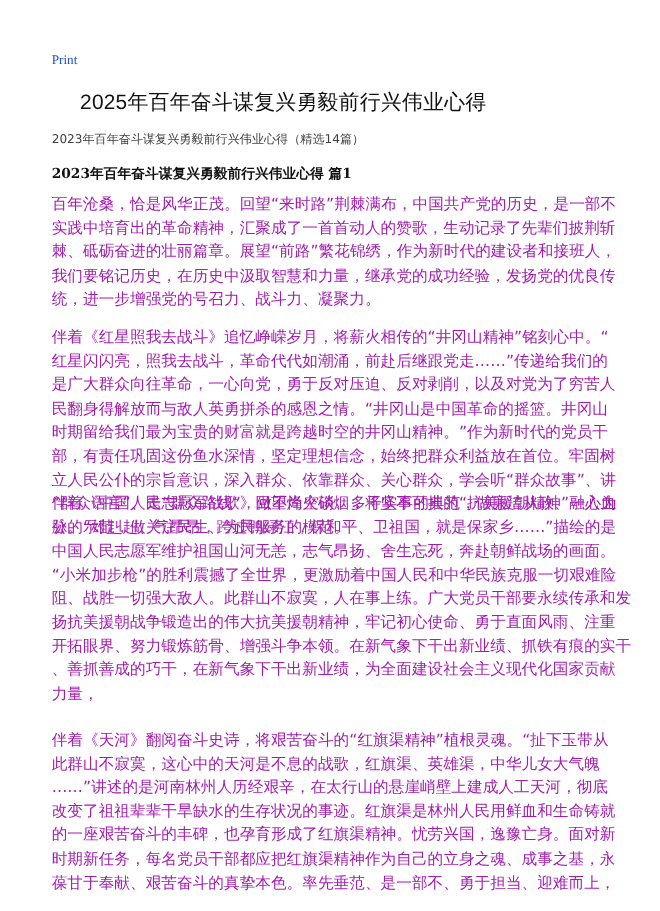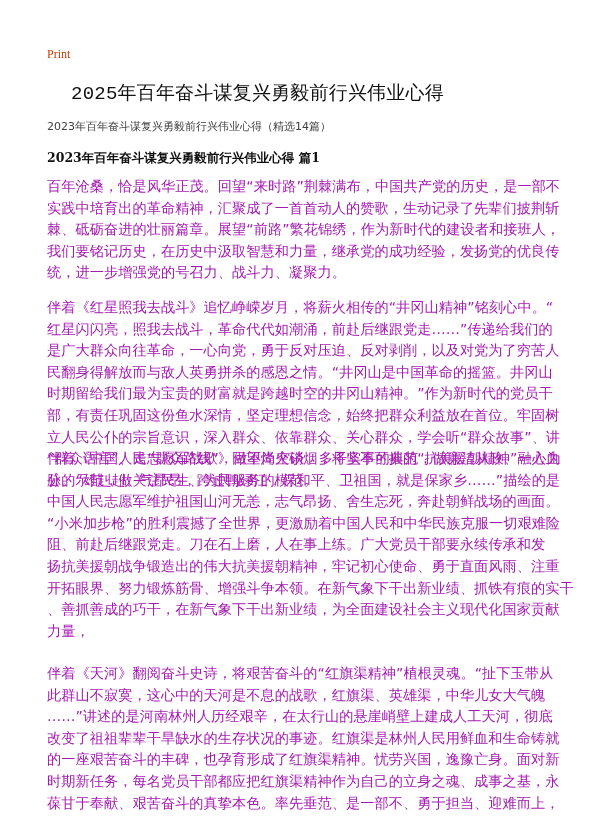--- a/index.html
+++ b/index.html
@@ -22,29 +22,29 @@
       width: 600px;
       height: 828px;
       background: #ffffff;
     }
     .print-label {
       position: absolute;
       left: 47px;
       top: 47px;
       font-family: "Liberation Serif", serif;
       font-size: 12px;
-      color: #c2410c;
+      color: #1d4ed8;
     }
     .doc-title {
       position: absolute;
       left: 0;
       top: 80px;
       width: 515px;
       text-align: center;
-      font-family: Liberation Mono, monospace;
+      font-family: Liberation Sans, sans-serif;
       font-size: 19px;
       font-weight: normal;
       color: #111;
       letter-spacing: 0.2px;
       margin: 0;
     }
     .doc-subtitle {
       position: absolute;
       left: 47px;
       top: 119px;
@@ -109,21 +109,21 @@
     <span class="line">立人民公仆的宗旨意识，深入群众、依靠群众、关心群众，学会听“群众故事”、讲</span>
     <span class="line">“群众语言”、走“群众路线”，做不尚空谈、多干实事的典范，做廉洁从政、一心为</span>
     <span class="line">公的示范，做关注民生、为民服务的模范。</span>
   </p>
 
   <p class="body-text p3">
     <span class="line">伴着《中国人民志愿军战歌》回望烽火硝烟，将坚不可摧的“抗美援朝精神”融入血</span>
     <span class="line">脉。“雄赳赳、气昂昂，跨过鸭绿江，保和平、卫祖国，就是保家乡……”描绘的是</span>
     <span class="line">中国人民志愿军维护祖国山河无恙，志气昂扬、舍生忘死，奔赴朝鲜战场的画面。</span>
     <span class="line">“小米加步枪”的胜利震撼了全世界，更激励着中国人民和中华民族克服一切艰难险</span>
-    <span class="line">阻、前赴后继跟党走。刀在石上磨，人在事上练。广大党员干部要永续传承和发</span>
+    <span class="line">阻、战胜一切强大敌人。此群山不寂寞，人在事上练。广大党员干部要永续传承和发</span>
     <span class="line">扬抗美援朝战争锻造出的伟大抗美援朝精神，牢记初心使命、勇于直面风雨、注重</span>
     <span class="line">开拓眼界、努力锻炼筋骨、增强斗争本领。在新气象下干出新业绩、抓铁有痕的实干</span>
     <span class="line">、善抓善成的巧干，在新气象下干出新业绩，为全面建设社会主义现代化国家贡献</span>
     <span class="line">力量，</span>
   </p>
 
   <p class="body-text p4">
     <span class="line">伴着《天河》翻阅奋斗史诗，将艰苦奋斗的“红旗渠精神”植根灵魂。“扯下玉带从</span>
     <span class="line">此群山不寂寞，这心中的天河是不息的战歌，红旗渠、英雄渠，中华儿女大气魄</span>
     <span class="line">……”讲述的是河南林州人历经艰辛，在太行山的悬崖峭壁上建成人工天河，彻底</span>

